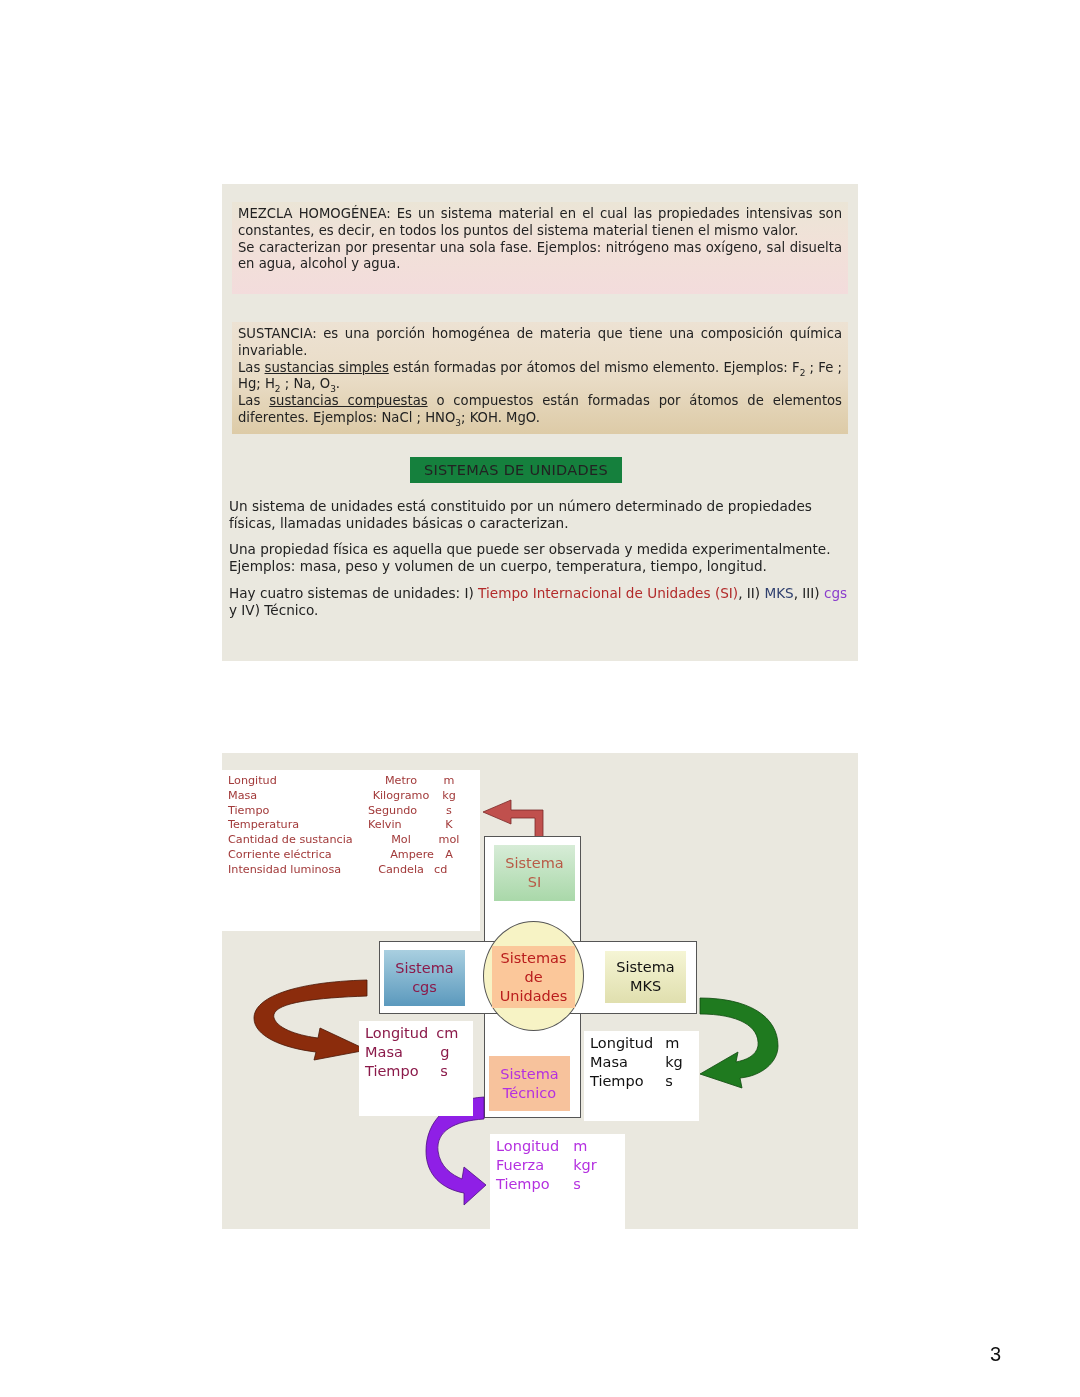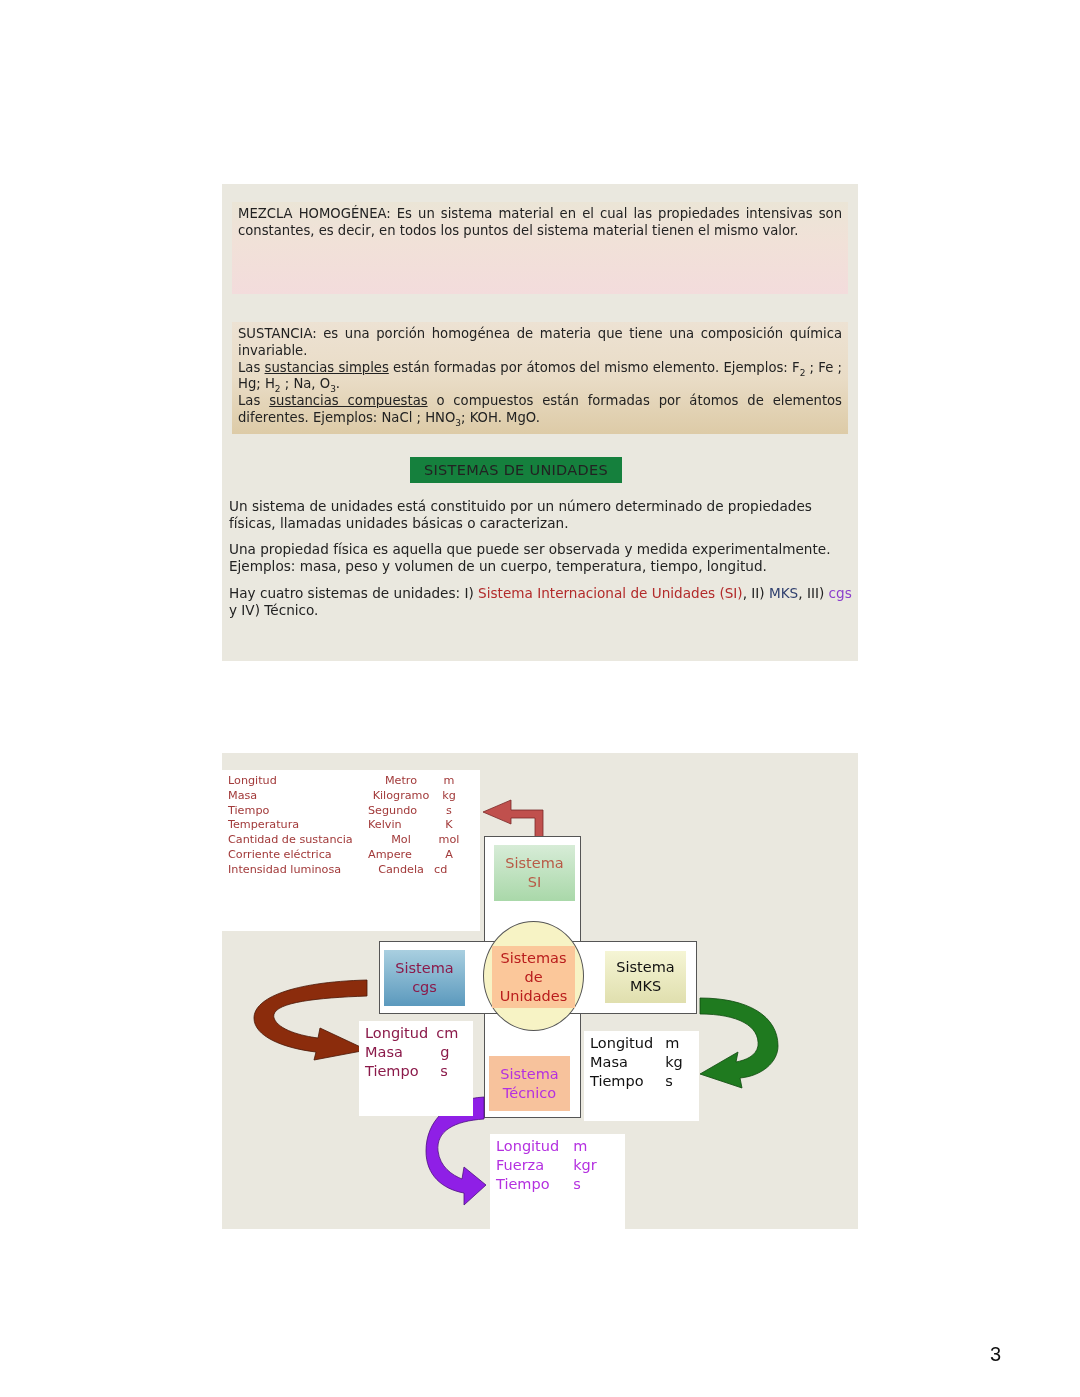--- a/index.html
+++ b/index.html
@@ -37,34 +37,35 @@
   .unitbox td { padding:0 8px 0 0; white-space:nowrap; }
   #page-number { position:absolute; left:990px; top:1343px; font-size:20px; color:#111;
                  font-family:"Liberation Sans", sans-serif; }
 </style>
 </head>
 <body>
 
 <div id="slide1" class="slide">
   <div id="mezcla" class="box">
     <span>MEZCLA HOMOGÉNEA: Es un sistema material en el cual las propiedades intensivas son constantes, es decir, en todos los puntos del sistema material tienen el mismo valor.</span><br>
+    <span>Se caracterizan por presentar una sola fase. Ejemplos: nitrógeno mas oxígeno, sal disuelta en agua, alcohol y agua.</span>
   </div>
 
   <div id="sustancia" class="box">
     <span>SUSTANCIA: es una porción homogénea de materia que tiene una composición química invariable.</span><br>
     <span>Las </span><span class="u">sustancias simples</span><span> están formadas por átomos del mismo elemento. Ejemplos: F</span><sub>2</sub><span> ; Fe ; Hg; H</span><sub>2</sub><span> ; Na, O</span><sub>3</sub><span>.</span><br>
     <span>Las </span><span class="u">sustancias compuestas</span><span> o compuestos están formadas por átomos de elementos diferentes. Ejemplos: NaCl ; HNO</span><sub>3</sub><span>; KOH. MgO.</span>
   </div>
 
   <div id="title-unidades">SISTEMAS DE UNIDADES</div>
 
   <div id="p1" class="para">Un sistema de unidades está constituido por un número determinado de propiedades físicas, llamadas unidades básicas o caracterizan.</div>
   <div id="p2" class="para">Una propiedad física es aquella que puede ser observada y medida experimentalmente. Ejemplos: masa, peso y volumen de un cuerpo, temperatura, tiempo, longitud.</div>
   <div id="p3" class="para">
-    <span>Hay cuatro sistemas de unidades: I) </span><span class="red">Sistema Internacional de Unidades (SI)</span><span>, II) </span><span class="navy">MKS</span><span>, III) </span><span class="purple">cgs</span><span> y IV) Técnico.</span>
+    <span>Hay cuatro sistemas de unidades: I) </span><span class="red">Tiempo Internacional de Unidades (SI)</span><span>, II) </span><span class="navy">MKS</span><span>, III) </span><span class="purple">cgs</span><span> y IV) Técnico.</span>
   </div>
 </div>
 
 <div id="slide2" class="slide hand">
 
   <div id="si-table">
     <table>
       <tbody>
           <tr>
             <td style="width:140px">Longitud</td>
@@ -86,21 +87,21 @@
             <td style="">Kelvin</td>
             <td style="text-align:center">K</td>
           </tr>
       <tr>
             <td>Cantidad de sustancia</td>
             <td style="text-align:center">Mol</td>
             <td style="text-align:center">mol</td>
           </tr>
       <tr>
             <td>Corriente eléctrica</td>
-            <td style="text-align:left">Ampere</td>
+            <td style="text-align:right">Ampere</td>
             <td style="text-align:center">A</td>
           </tr>
       <tr>
             <td>Intensidad luminosa</td>
             <td style="text-align:center">Candela</td>
             <td style="text-align:left">cd</td>
           </tr>
     </tbody>
       </table>
   </div>

